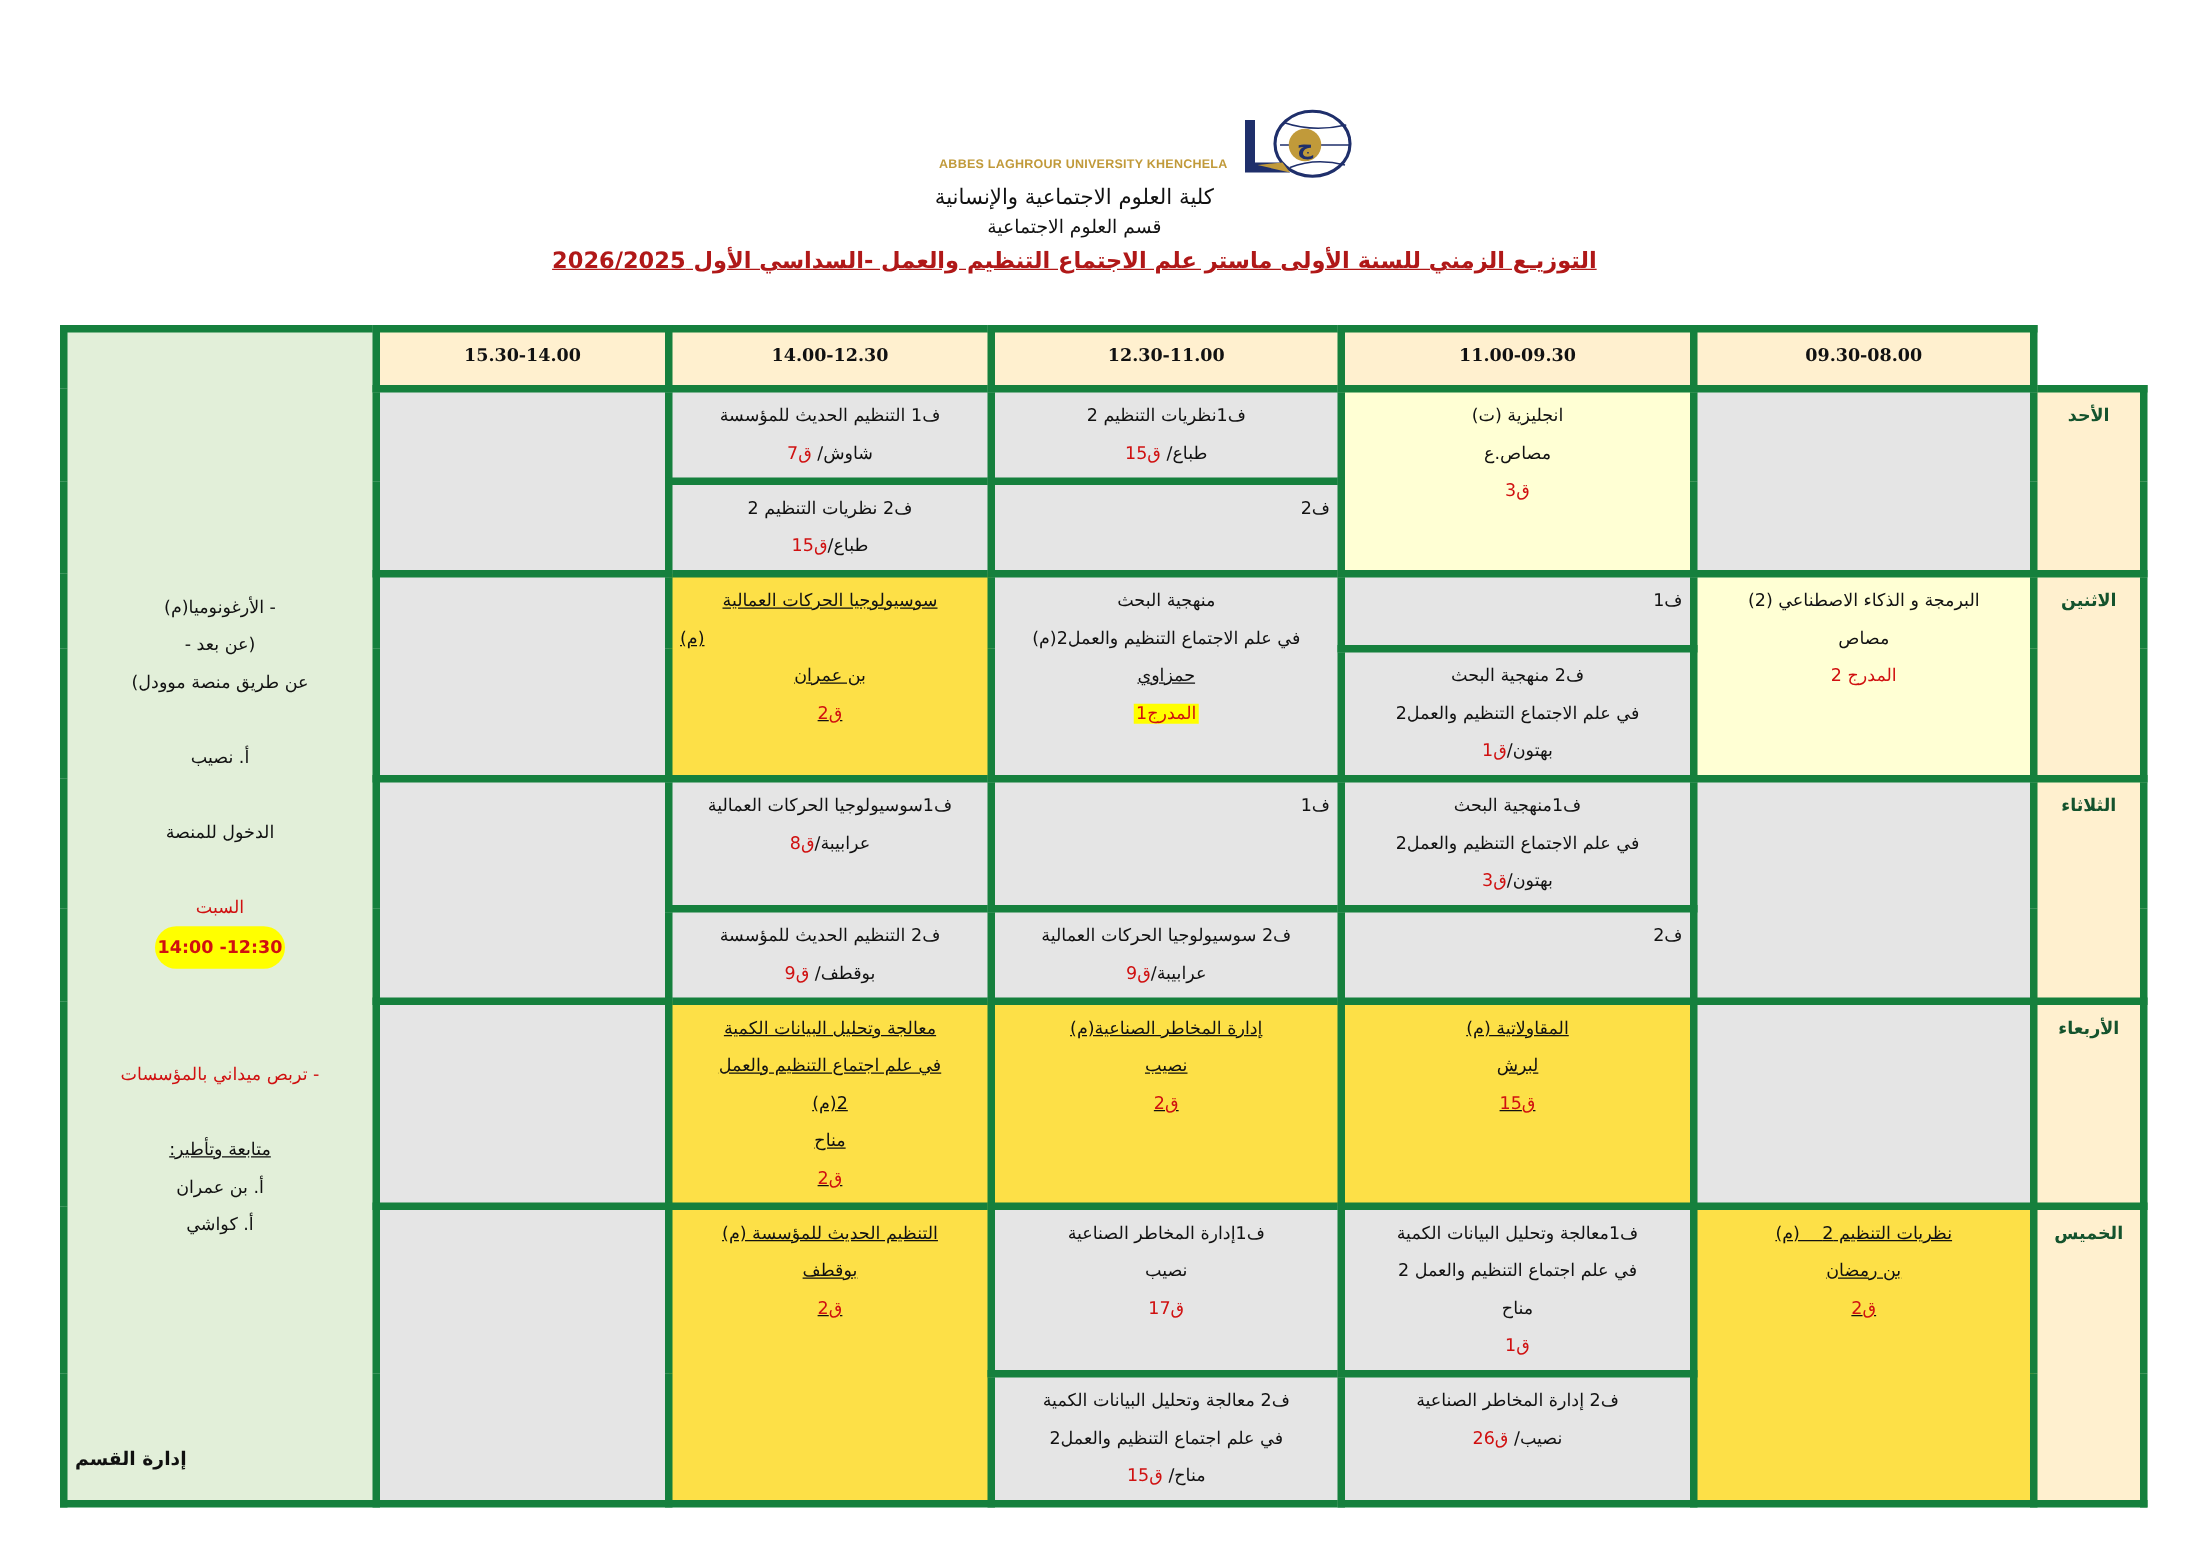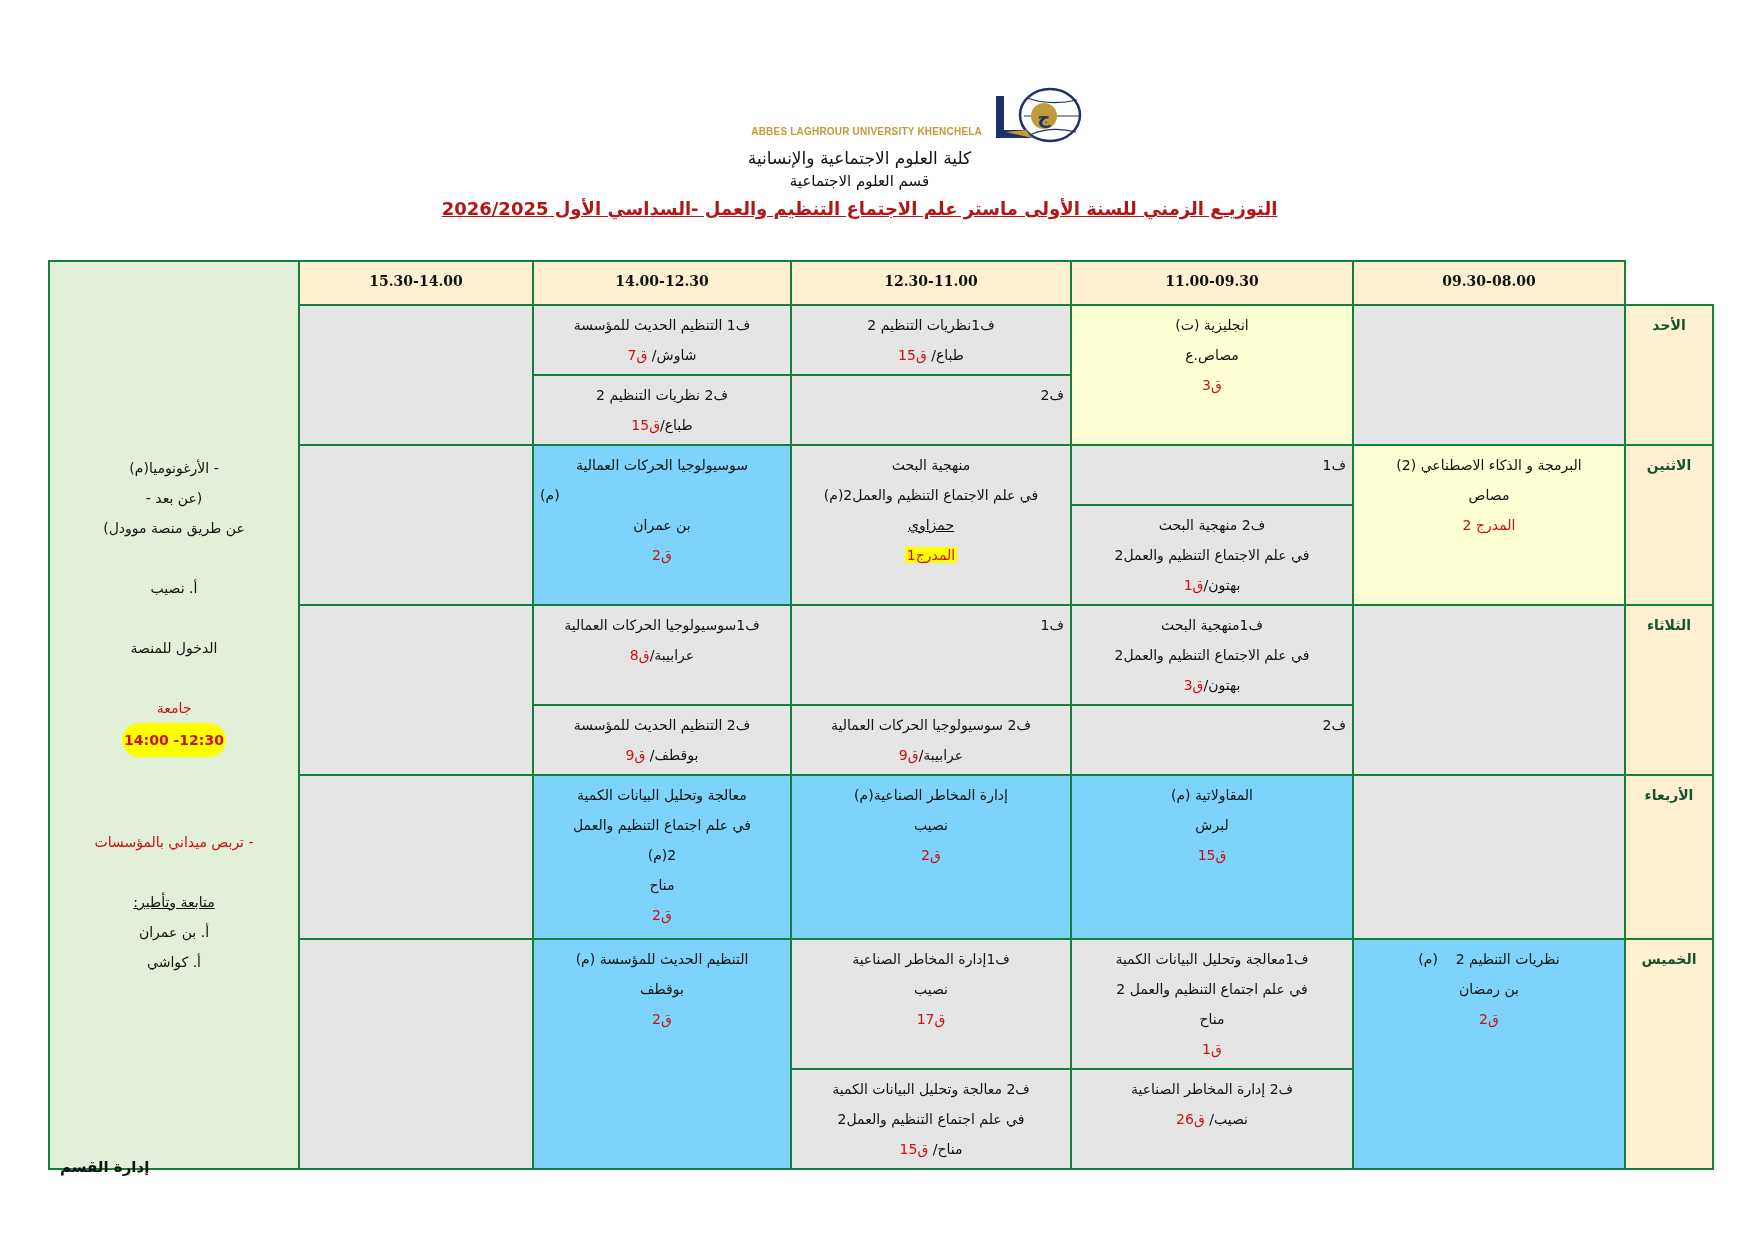--- a/index.html
+++ b/index.html
@@ -9,28 +9,28 @@
   .logo .ar { position:absolute; right:100px; top:2px; font-family:"DejaVu Serif", serif;
               font-size:28px; font-weight:bold; color:#1f2f6b; white-space:nowrap; }
   .logo .en { position:absolute; right:100px; top:40px; font-family:"Liberation Sans", sans-serif;
               font-size:10px; font-weight:bold; color:#c19a3a; letter-spacing:0.2px; white-space:nowrap; }
   .logo .emblem { position:absolute; right:0; top:0; width:90px; height:58px; }
   .hdr { position:absolute; left:0; width:1719px; text-align:center; direction:rtl; }
   .hdr1 { top:148px; font-size:17px; }
   .hdr2 { top:172px; font-size:15px; }
   .hdr3 { top:198px; font-size:18px; font-weight:bold; color:#b01818; text-decoration:underline; }
   table.tt { position:absolute; left:48px; top:260px; border-collapse:collapse; direction:rtl; table-layout:fixed; }
-  table.tt td { border:2px solid #15803d; padding:4px 6px; vertical-align:top; text-align:center;
+  table.tt td { border:6px solid #15803d; padding:4px 6px; vertical-align:top; text-align:center;
                 font-size:14px; line-height:30px; }
   td.day { background:#fff0cf; color:#14532d; font-weight:bold; font-size:17px; text-align:right;
            border-top:1px solid #999; }
   td.time { background:#fff0cf; font-family:"DejaVu Serif", serif; font-weight:bold; font-size:15px; height:34px; vertical-align:top; }
   td.corner { border:none !important; background:transparent; }
   .yel { background:#ffffd4; }
-  .grn { background:#7dd3fc; }
+  .grn { background:#fde047;text-decoration:underline; }
   .wht { background:#e5e5e5;margin-left:26px; }
   .side { background:#e2efd9; font-size:16px; line-height:35px; vertical-align:middle !important; }
   .red { color:#d01010; }
   .hl { background:#ffff00; color:#d01010; font-weight:bold; padding:2px 2px;border-radius:17px; }
   .hlb { background:#ffff00; padding:0 2px; }
   .und { text-decoration:underline; }
   .small { text-align:right !important; }
   .footer { position:absolute; left:60px; top:1158px; font-size:15px; font-weight:bold; direction:rtl; }
 </style>
 </head>
@@ -73,21 +73,21 @@
     <td class="time">15.30-14.00</td>
     <td class="side" rowspan="11">
       <div>-      الأرغونوميا(م)</div>
       <div>(عن بعد -</div>
       <div>عن طريق منصة موودل)</div>
       <div style="height:30px"></div>
       <div>أ. نصيب</div>
       <div style="height:30px"></div>
       <div>الدخول للمنصة</div>
       <div style="height:30px"></div>
-      <div class="red">جامعة</div>
+      <div class="red">السبت</div>
       <div><span class="hl" style="direction:ltr;display:inline-block">14:00 -12:30</span></div>
       <div style="height:70px"></div>
       <div class="red">- تربص ميداني بالمؤسسات</div>
       <div style="height:30px"></div>
       <div class="und">متابعة وتأطير:</div>
       <div>أ. بن عمران</div>
       <div>أ. كواشي</div>
     </td>
   </tr>
 

